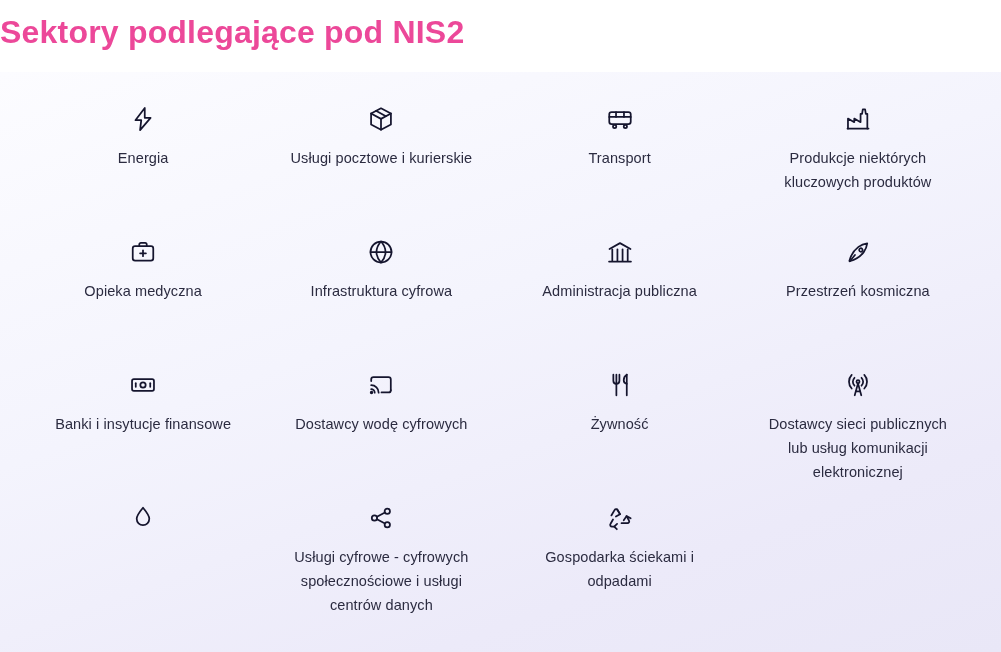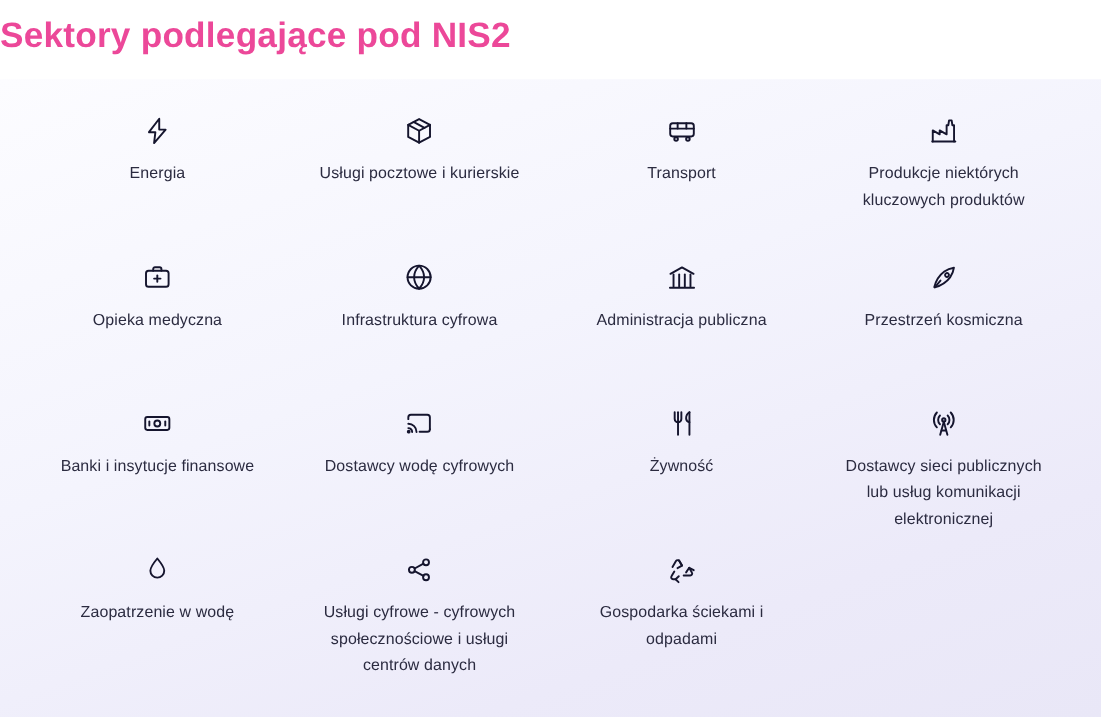--- a/index.html
+++ b/index.html
@@ -235,21 +235,20 @@
         </span>
         <span class="label">Dostawcy sieci publicznych lub usług komunikacji elektronicznej</span>
       </div>
 
       <div class="cell">
         <span class="icon">
           <svg width="28" height="28" viewBox="0 0 24 24" fill="none" stroke="currentColor" stroke-width="1.5" stroke-linecap="round" stroke-linejoin="round">
             <path d="M12 3.2c3 3.6 5.4 6.8 5.4 9.5a5.4 5.4 0 0 1-10.8 0c0-2.7 2.4-5.9 5.4-9.5z"></path>
           </svg>
         </span>
-        <span class="label">Zaopatrzenie w wodę</span>
       </div>
 
       <div class="cell">
         <span class="icon">
           <svg width="28" height="28" viewBox="0 0 24 24" fill="none" stroke="currentColor" stroke-width="1.5" stroke-linecap="round" stroke-linejoin="round">
             <circle cx="17.4" cy="6.2" r="2.3"></circle>
             <circle cx="17.4" cy="17.8" r="2.3"></circle>
             <circle cx="6.4" cy="12" r="2.3"></circle>
             <path d="M8.5 11 15.4 7.2"></path>
             <path d="M8.5 13l6.9 3.8"></path>

